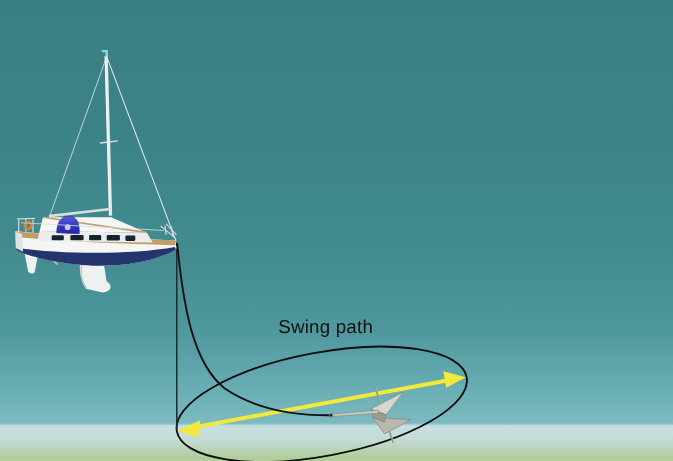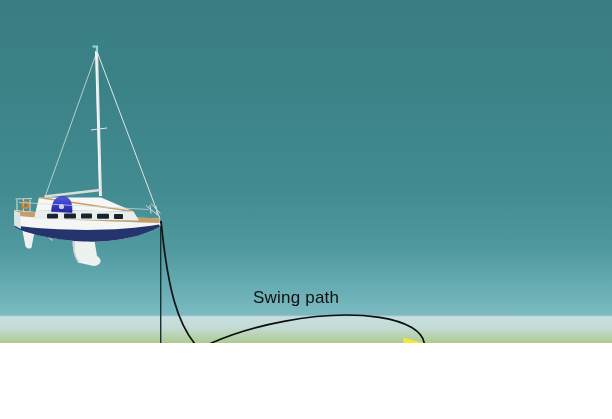--- a/index.html
+++ b/index.html
@@ -4,21 +4,21 @@
 <style>
   :root{
     --sea-top:#397e83; --sea-mid:#418b91; --sea-light:#7cbac0;
     --seabed-light:#c8dfe2; --seabed-green:#adcb91;
     --swing-arrow-yellow:#f2e93c; --path-stroke:#0e0e0e; --rode-stroke:#121212;
     --label-text:#101010; --hull-navy:#26346e; --deck-tan:#c49d68;
     --sprayhood-blue:#3c40c8; --anchor-gray:#c9c9c1;
   }
   html,body{margin:0;padding:0;}
   .canvas{
-    position:relative; width:612px; height:343px; overflow:hidden;
+    position:relative; width:612px; height:419px; overflow:hidden;
     background:linear-gradient(180deg,
       var(--sea-top) 0%,
       #3b8287 25%,
       var(--sea-mid) 55%,
       #4f989e 72%,
       #65acb2 83%,
       var(--sea-light) 91.8%,
       var(--seabed-light) 92.4%,
       #c3dbd4 95.6%,
       var(--seabed-green) 100%);

